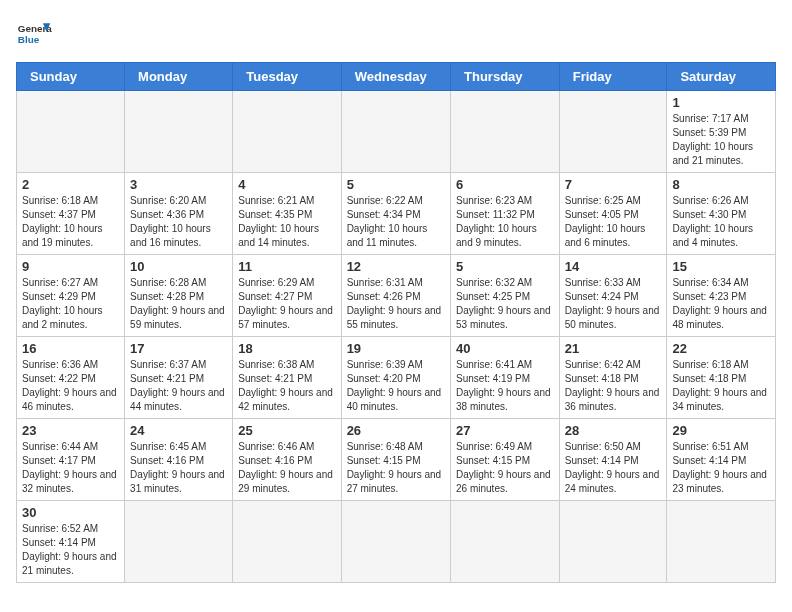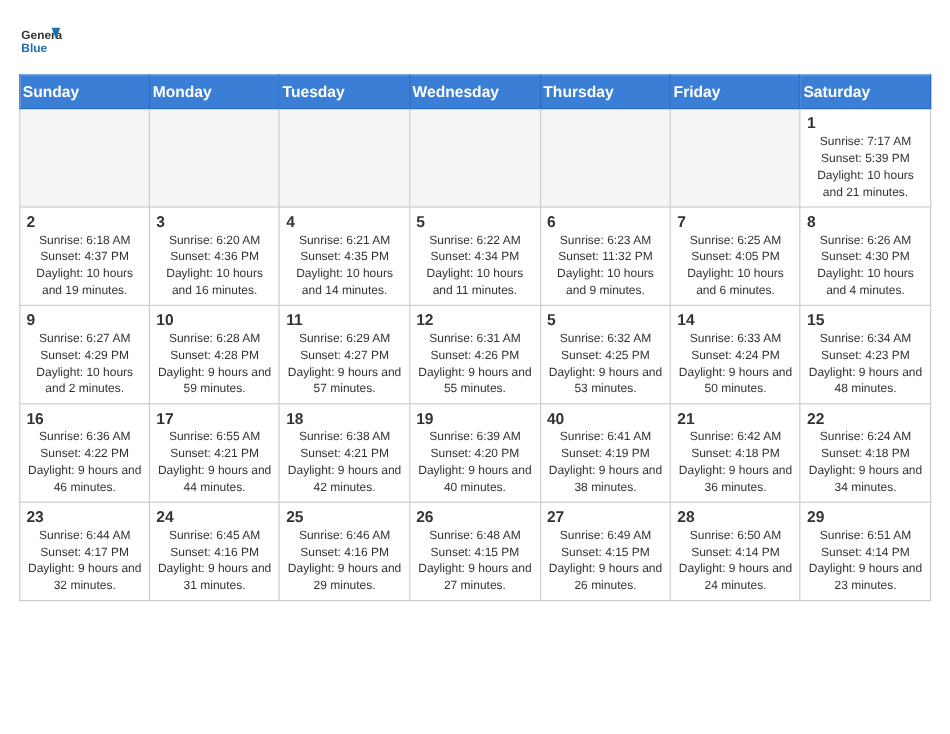--- a/index.html
+++ b/index.html
@@ -40,21 +40,21 @@
     .calendar {
       width: 100%;
       border-collapse: collapse;
       border: 1px solid #ccc;
     }
     .calendar th {
       background-color: #3a7fd5;
       color: #fff;
       font-size: 13px;
       font-weight: bold;
-      padding: 6px 2px;
+      padding: 6px 13px;
       text-align: left;
       border: 1px solid #2a6fc5;
     }
     .calendar td {
       vertical-align: top;
       border: 1px solid #ccc;
       padding: 4px 5px;
       font-size: 10.5px;
       color: #333;
       width: 110px;
@@ -66,21 +66,20 @@
     }
     .day-number {
       font-size: 13px;
       font-weight: bold;
       margin-bottom: 2px;
     }
     .day-info {
       font-size: 10px;
       line-height: 1.4;
       color: #333;
-      text-align: center;
     }
     .last-row td {
       border-bottom: 1px solid #ccc;
     }
   </style>
 </head>
 <body>
 
 <div class="header">
   <div class="logo">
@@ -213,21 +212,21 @@
       </tr>
       <tr>
         <td>
           <div class="day-number">16</div>
           <div class="day-info">Sunrise: 6:36 AM
 Sunset: 4:22 PM
 Daylight: 9 hours and 46 minutes.</div>
         </td>
         <td>
           <div class="day-number">17</div>
-          <div class="day-info">Sunrise: 6:55 AM
+          <div class="day-info">Sunrise: 6:37 AM
 Sunset: 4:21 PM
 Daylight: 9 hours and 44 minutes.</div>
         </td>
         <td>
           <div class="day-number">18</div>
           <div class="day-info">Sunrise: 6:38 AM
 Sunset: 4:21 PM
 Daylight: 9 hours and 42 minutes.</div>
         </td>
         <td>
@@ -243,21 +242,21 @@
 Daylight: 9 hours and 38 minutes.</div>
         </td>
         <td>
           <div class="day-number">21</div>
           <div class="day-info">Sunrise: 6:42 AM
 Sunset: 4:18 PM
 Daylight: 9 hours and 36 minutes.</div>
         </td>
         <td>
           <div class="day-number">22</div>
-          <div class="day-info">Sunrise: 6:24 AM
+          <div class="day-info">Sunrise: 6:18 AM
 Sunset: 4:18 PM
 Daylight: 9 hours and 34 minutes.</div>
         </td>
       </tr>
       <tr>
         <td>
           <div class="day-number">23</div>
           <div class="day-info">Sunrise: 6:44 AM
 Sunset: 4:17 PM
 Daylight: 9 hours and 32 minutes.</div>
@@ -292,14 +291,28 @@
 Sunset: 4:14 PM
 Daylight: 9 hours and 24 minutes.</div>
         </td>
         <td>
           <div class="day-number">29</div>
           <div class="day-info">Sunrise: 6:51 AM
 Sunset: 4:14 PM
 Daylight: 9 hours and 23 minutes.</div>
         </td>
       </tr>
+      <tr class="last-row">
+        <td>
+          <div class="day-number">30</div>
+          <div class="day-info">Sunrise: 6:52 AM
+Sunset: 4:14 PM
+Daylight: 9 hours and 21 minutes.</div>
+        </td>
+        <td class="empty"></td>
+        <td class="empty"></td>
+        <td class="empty"></td>
+        <td class="empty"></td>
+        <td class="empty"></td>
+        <td class="empty"></td>
+      </tr>
     </tbody>
 </table>
 
 </body></html>

